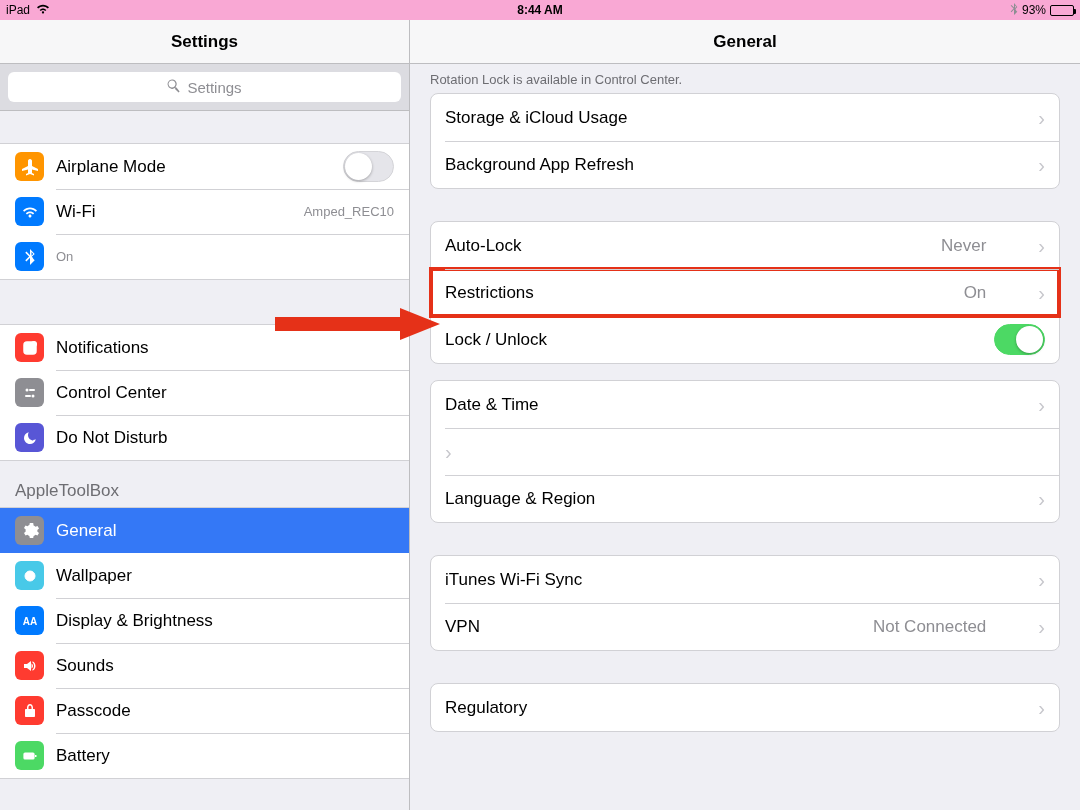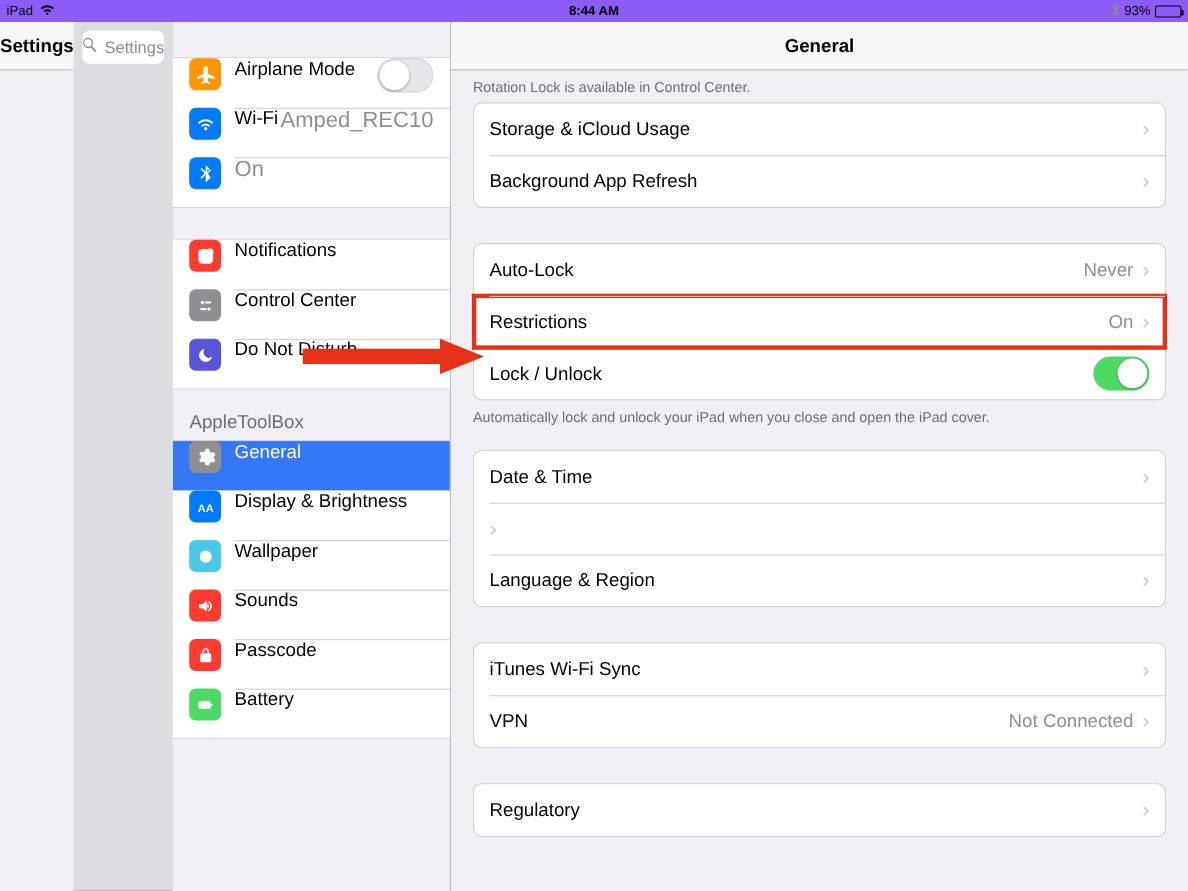--- a/index.html
+++ b/index.html
@@ -1,66 +1,66 @@
 <!DOCTYPE html>
 <html><head>
 <meta charset="utf-8">
 <style>
 * { margin: 0; padding: 0; box-sizing: border-box; }
 body { font-family: -apple-system, "Helvetica Neue", Helvetica, Arial, sans-serif; background: #efeff4; width: 1080px; height: 810px; overflow: hidden; position: relative; }
 
 
-.status-bar { height: 20px; display: flex; align-items: center; padding: 0 6px; font-size: 12px; color: #000; justify-content: space-between; background: #8b5cf6; position: relative; }
+.status-bar { height: 20px; display: flex; align-items: center; padding: 0 6px; font-size: 12px; color: #000; justify-content: space-between; background: #f9a8d4; position: relative; }
 .status-left { display: flex; align-items: center; gap: 6px; }
 .status-center { position: absolute; left: 50%; transform: translateX(-50%); font-weight: 600; }
 .status-right { display: flex; align-items: center; gap: 4px; }
 .battery-shell { width: 24px; height: 11px; border: 1px solid #000; border-radius: 2px; position: relative; }
 .battery-shell::after { content: ""; position: absolute; right: -3px; top: 3px; width: 2px; height: 5px; background: #000; border-radius: 0 1px 1px 0; }
 .battery-fill { background: #000; height: 100%; width: 93%; }
 
 
 .split { display: flex; height: calc(100% - 20px); }
-.sidebar { width: 410px; border-right: 1px solid #bdbdc0; display: flex; flex-direction: row; background: #efeff4; }
+.sidebar { width: 410px; border-right: 1px solid #bdbdc0; display: flex; flex-direction: column; background: #efeff4; }
 .detail { flex: 1; display: flex; flex-direction: column; background: #efeff4; overflow-y: auto; }
 
 
 .nav-title { height: 44px; display: flex; align-items: center; justify-content: center; font-size: 17px; font-weight: 600; background: #f7f7f8; border-bottom: 1px solid #bdbdc0; }
 .sidebar .nav-title { border-right: none; }
 .detail .nav-title { border-bottom: 1px solid #bdbdc0; }
 
 
 .search-wrap { padding: 8px; background: #dcdce1; border-bottom: 1px solid #bdbdc0; }
 .search-field { display: flex; align-items: center; justify-content: center; height: 30px; background: #fff; border-radius: 6px; color: #8e8e93; font-size: 15px; gap: 6px; }
 
 
 .side-scroll { flex: 1; overflow-y: auto; }
-.side-group { margin-top: 28px; background: #fff; border-top: 1px solid #d1d1d5; border-bottom: 1px solid #d1d1d5; }
+.side-group { margin-top: 44px; background: #fff; border-top: 1px solid #d1d1d5; border-bottom: 1px solid #d1d1d5; }
 .side-group:first-child { margin-top: 32px; }
 .side-group-header { font-size: 17px; color: #6d6d72; padding: 6px 15px 6px; margin-top: 14px; }
-.side-row { display: flex; height: 45px; padding: 0 15px; font-size: 17px; color: #000; position: relative; background: #fff; }
+.side-row { display: flex; align-items: center; height: 45px; padding: 0 15px; font-size: 17px; color: #000; position: relative; background: #fff; }
 .side-row + .side-row::before { content: ""; position: absolute; top: 0; left: 56px; right: 0; height: 1px; background: #d1d1d5; }
 .side-row.selected { background: #3478f6; color: #fff; }
 .side-row.selected + .side-row::before { display: none; }
 .side-row .icon { width: 29px; height: 29px; border-radius: 6px; margin-right: 12px; display: flex; align-items: center; justify-content: center; flex-shrink: 0; }
 .side-row .label { flex: 1; }
-.side-row .value { color: #8e8e93; font-size: 20px; }
+.side-row .value { color: #8e8e93; font-size: 13px; }
 
 
 .switch { width: 51px; height: 31px; border-radius: 16px; background: #e5e5ea; border: 1px solid #d4d4d8; position: relative; }
 .switch .knob { width: 27px; height: 27px; background: #fff; border-radius: 50%; position: absolute; top: 1px; left: 1px; box-shadow: 0 1px 3px rgba(0,0,0,0.3); }
 .switch.on { background: #4cd964; border-color: #4cd964; }
 .switch.on .knob { left: auto; right: 1px; }
 
 
 .detail-scroll { flex: 1; overflow-y: auto; padding-bottom: 24px; }
 .group-note { font-size: 13px; color: #6d6d72; padding: 8px 20px 6px; }
 .detail-group { margin: 0 20px; background: #fff; border: 1px solid #d1d1d5; border-radius: 8px; }
 .detail-group + .group-note,
 .group-note + .detail-group { margin-top: 0; }
-.detail-row { display: flex; align-items: center; height: 47px; padding: 0 14px; font-size: 17px; color: #000; position: relative; }
+.detail-row { display: flex; align-items: center; height: 47px; padding: 0 14px; font-size: 17px; color: #000; position: relative; gap: 44px; }
 .detail-row + .detail-row::before { content: ""; position: absolute; top: 0; left: 14px; right: 0; height: 1px; background: #d1d1d5; }
 .detail-row .label { flex: 1; }
 .detail-row .value { color: #8e8e93; margin-right: 8px; }
 .chevron { color: #c7c7cc; font-size: 20px; line-height: 1; }
 .detail-row.highlighted { outline: 4px solid #e53118; outline-offset: -2px; z-index: 2; }
 
 
 .annotation-arrow { position: absolute; left: 275px; top: 304px; z-index: 50; pointer-events: none; }
 
 
@@ -183,35 +183,35 @@
       <div class="side-group" style="margin-top:0">
         <div class="side-row selected">
           <span class="icon ic-settings">
             <svg class="glyph" viewBox="0 0 18 18">
                 <path d="M9 6c-1.7 0-3 1.3-3 3s1.3 3 3 3 3-1.3 3-3-1.3-3-3-3zm7.4 3c0-.4 0-.8-.1-1.1l1.7-1.3-1.5-2.6-2 .7c-.6-.5-1.2-.9-1.9-1.1L12.2 1H8.8l-.4 2.1c-.7.2-1.3.6-1.9 1.1l-2-.7L3 6.1l1.7 1.3c-.1.3-.1.7-.1 1.1s0 .8.1 1.1L3 10.9l1.5 2.6 2-.7c.6.5 1.2.9 1.9 1.1l.4 2.1h3.4l.4-2.1c.7-.2 1.3-.6 1.9-1.1l2 .7 1.5-2.6-1.7-1.3c.1-.3.1-.7.1-1.1z"></path>
               </svg>
           </span>
           <span class="label">General</span>
         </div>
         <div class="side-row">
-          <span class="icon ic-blue">
-            <svg class="glyph" viewBox="0 0 18 18">
-                <text x="9" y="13" font-size="10" font-weight="600" text-anchor="middle" fill="#fff">AA</text>
-              </svg>
-          </span>
-          <span class="label">Display &amp; Brightness</span>
-        </div>
-        <div class="side-row">
           <span class="icon ic-cyan">
             <svg class="glyph" viewBox="0 0 18 18">
                 <circle cx="9" cy="9" r="5" fill="none" stroke="#fff" stroke-width="1"></circle>
                 <circle cx="9" cy="9" r="2"></circle>
               </svg>
           </span>
           <span class="label">Wallpaper</span>
+        </div>
+        <div class="side-row">
+          <span class="icon ic-blue">
+            <svg class="glyph" viewBox="0 0 18 18">
+                <text x="9" y="13" font-size="10" font-weight="600" text-anchor="middle" fill="#fff">AA</text>
+              </svg>
+          </span>
+          <span class="label">Display &amp; Brightness</span>
         </div>
         <div class="side-row">
           <span class="icon ic-red">
             <svg class="glyph" viewBox="0 0 18 18">
                 <path d="M3 7v4h3l4 3V4L6 7H3zm9 2c0-1.1-.6-2-1.5-2.5v5C11.4 11 12 10.1 12 9zm2.5 0c0-2.2-1.3-4.1-3-4.8v1.6c1 .6 1.5 1.8 1.5 3.2s-.5 2.6-1.5 3.2v1.6c1.7-.7 3-2.6 3-4.8z"></path>
               </svg>
           </span>
           <span class="label">Sounds</span>
         </div>
         <div class="side-row">
@@ -267,21 +267,20 @@
           <span class="chevron">›</span>
         </div>
         <div class="detail-row">
           <span class="label">Lock / Unlock</span>
           <span class="switch on">
               <span class="knob"></span>
             </span>
         </div>
       </div>
 
-      <div class="group-note">Automatically lock and unlock your iPad when you close and open the iPad cover.</div>
 
       <div style="height:16px"></div>
 
       <div class="detail-group">
         <div class="detail-row">
           <span class="label">Date &amp; Time</span>
           <span class="chevron">›</span>
         </div>
         <div class="detail-row">
           <span class="chevron">›</span>

